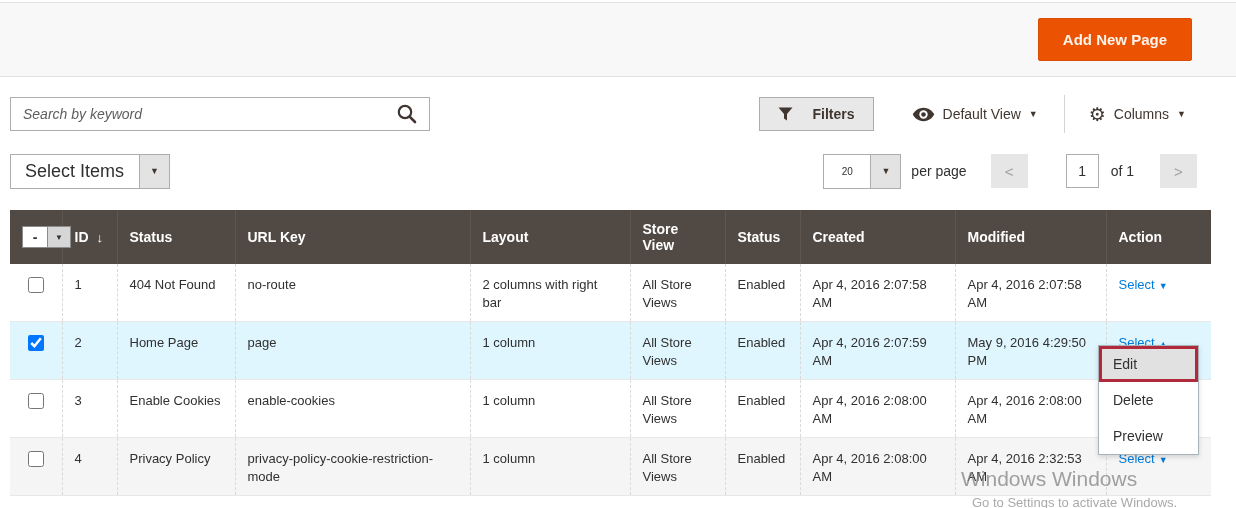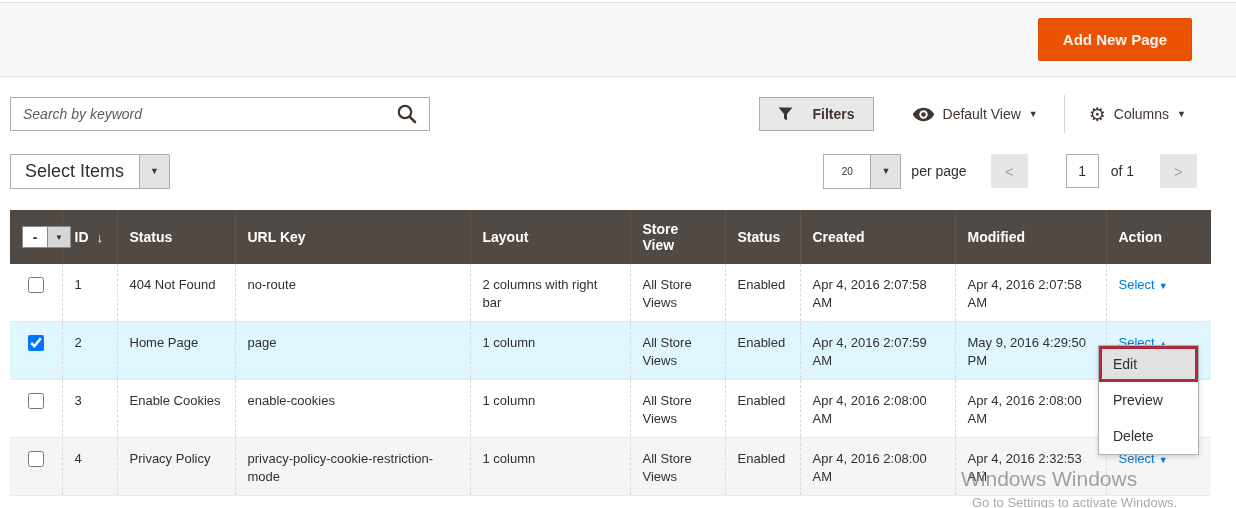--- a/index.html
+++ b/index.html
@@ -239,21 +239,21 @@
         <td>Apr 4, 2016 2:08:00 AM</td>
         <td>Apr 4, 2016 2:32:53 AM</td>
         <td><span class="action-link"><span>Select</span><span class="caret-blue">▼</span></span></td>
       </tr>
 
     </tbody>
   </table>
 
   <div class="action-menu">
     <div class="menu-item highlighted">Edit</div>
+    <div class="menu-item">Delete</div>
     <div class="menu-item">Preview</div>
-    <div class="menu-item">Delete</div>
   </div>
 </div>
 
 <div class="watermark">
   <div class="wm-line1">Windows Windows</div>
   <div class="wm-line2">Go to Settings to activate Windows.</div>
 </div>
 
 </body></html>

